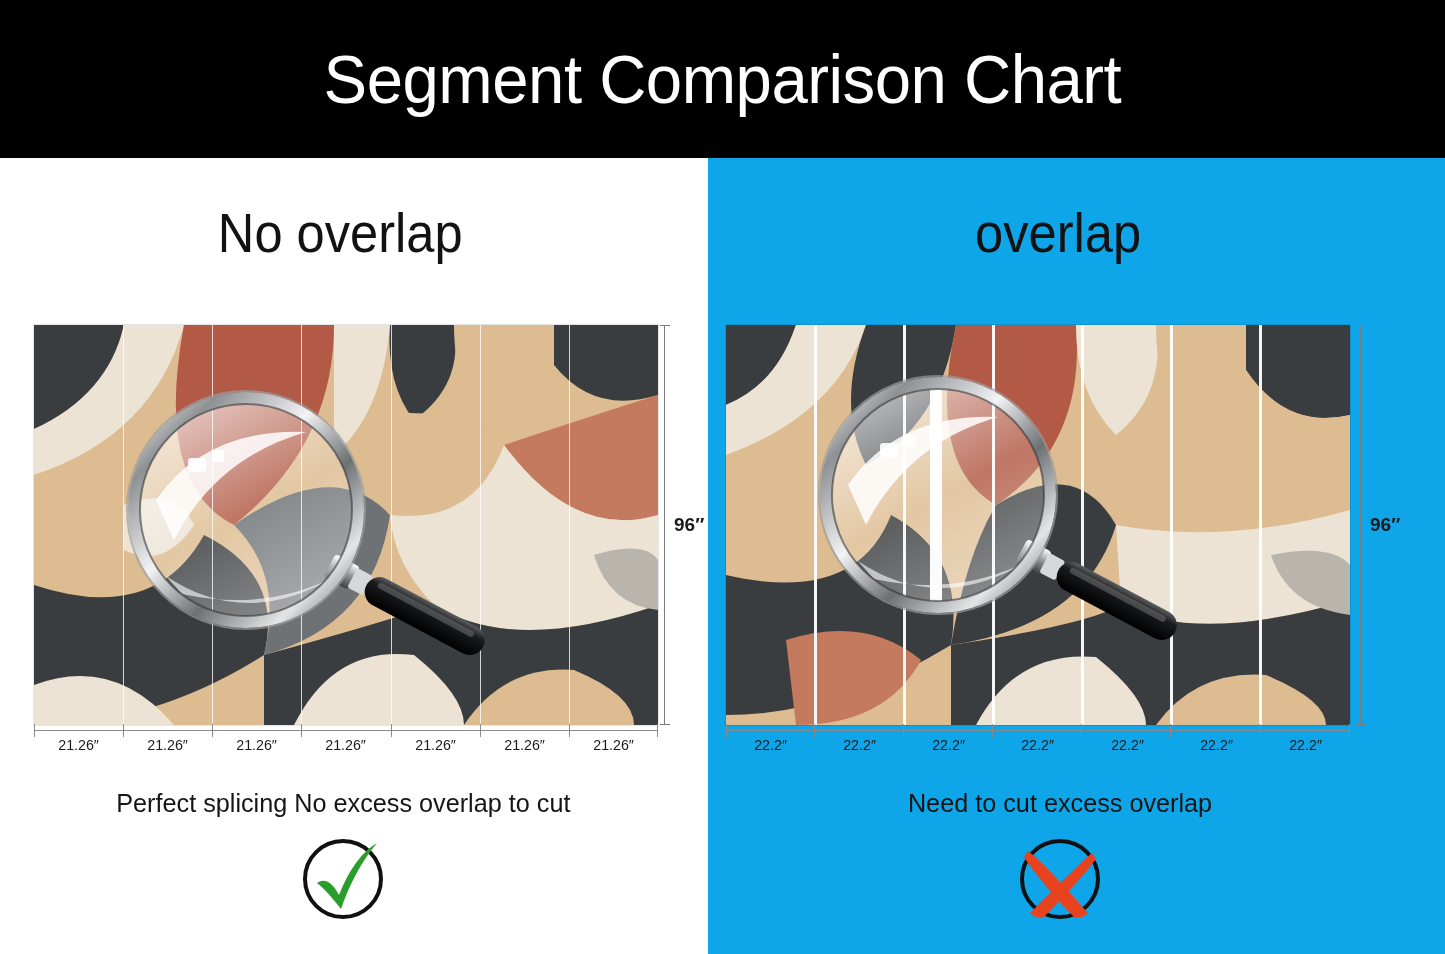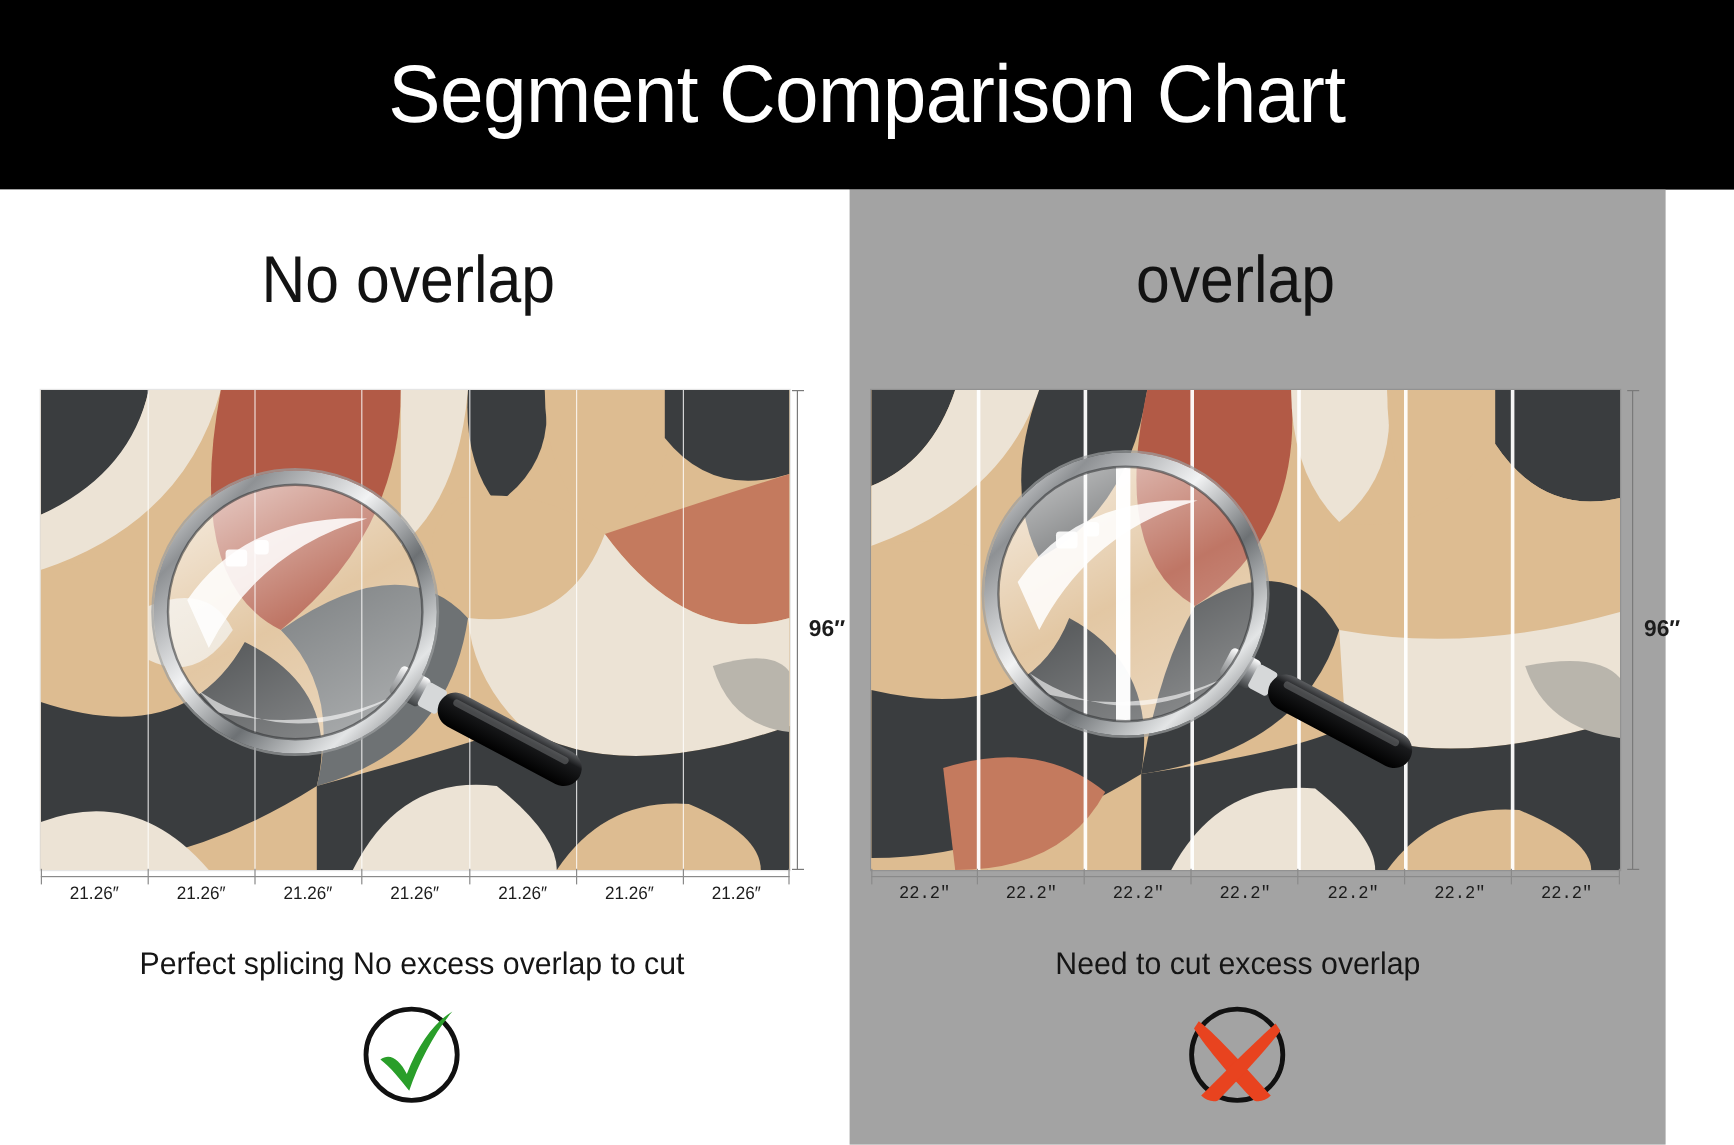--- a/index.html
+++ b/index.html
@@ -28,21 +28,21 @@
   }
 
   
   .panels{
     position:absolute; left:0; top:158px; width:1445px; height:796px;
     display:flex;
     align-items:center;
   }
   .panel{ position:relative; height:796px; }
   .panel-left{  width:708px; background:#ffffff; }
-  .panel-right{ width:680px; background:#a3a3a3; }
+  .panel-right{ width:737px; background:#0ea5e9; }
 
   .panel-heading{
     position:absolute; top:48px; left:0; width:100%;
     text-align:center;
     font-size:55px; font-weight:400; color:#121212;
     transform:scaleX(0.92);
     line-height:1;
   }
   .panel-left  .panel-heading{ padding-right:30px; }
   .panel-right .panel-heading{ padding-right:40px; }
@@ -86,21 +86,21 @@
     position:absolute; left:14px; top:50%; transform:translateY(-50%);
     font-size:19px; color:#1c1c1c; white-space:nowrap;font-weight:bold;
   }
   .dim-v.left  { left:660px; }
   .dim-v.right { left:1378px; }
 
   .dim-h{
     position:absolute; top:572px; height:40px;
   }
   .dim-h.left { left:34px; width:624px; }
-  .dim-h.right{ left:752px; width:624px;font-family:Liberation Mono, monospace; }
+  .dim-h.right{ left:752px; width:624px; }
   .dim-h .baseline{
     position:absolute; left:0; right:0; top:0; height:1px; background:#8a8a8a;
   }
   .dim-h .vtick{
     position:absolute; top:-6px; width:1px; height:13px; background:#8a8a8a;
   }
   .dim-h .seg-labels{
     position:absolute; left:0; right:0; top:6px;
     display:flex;
   }

